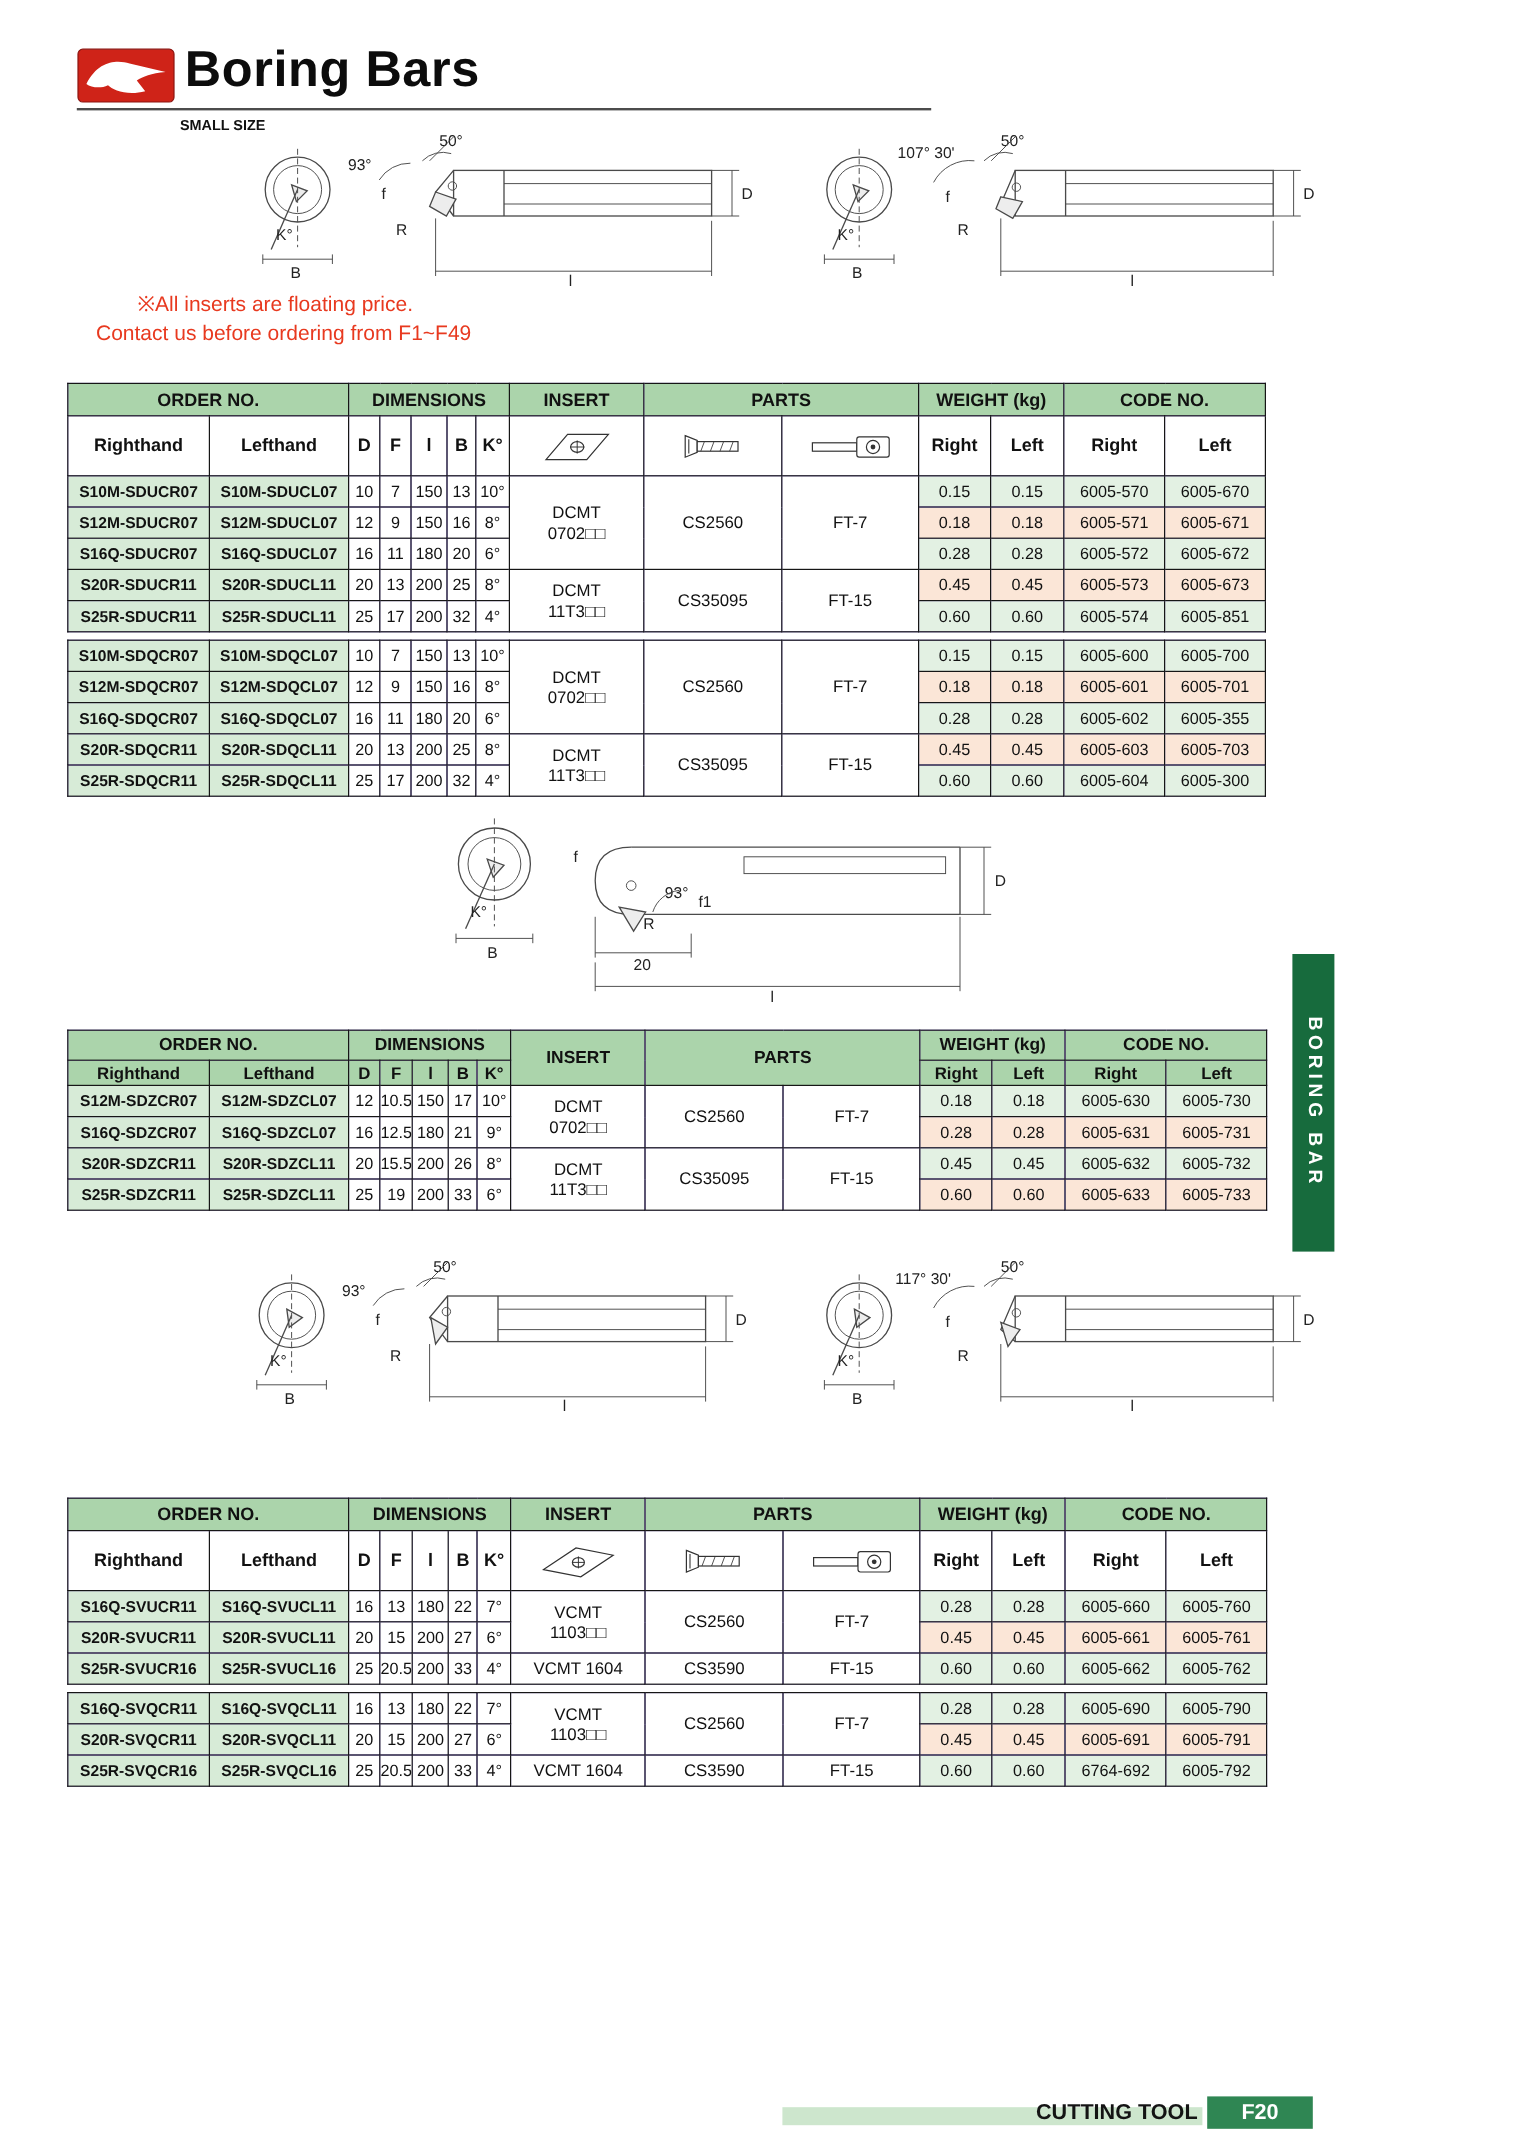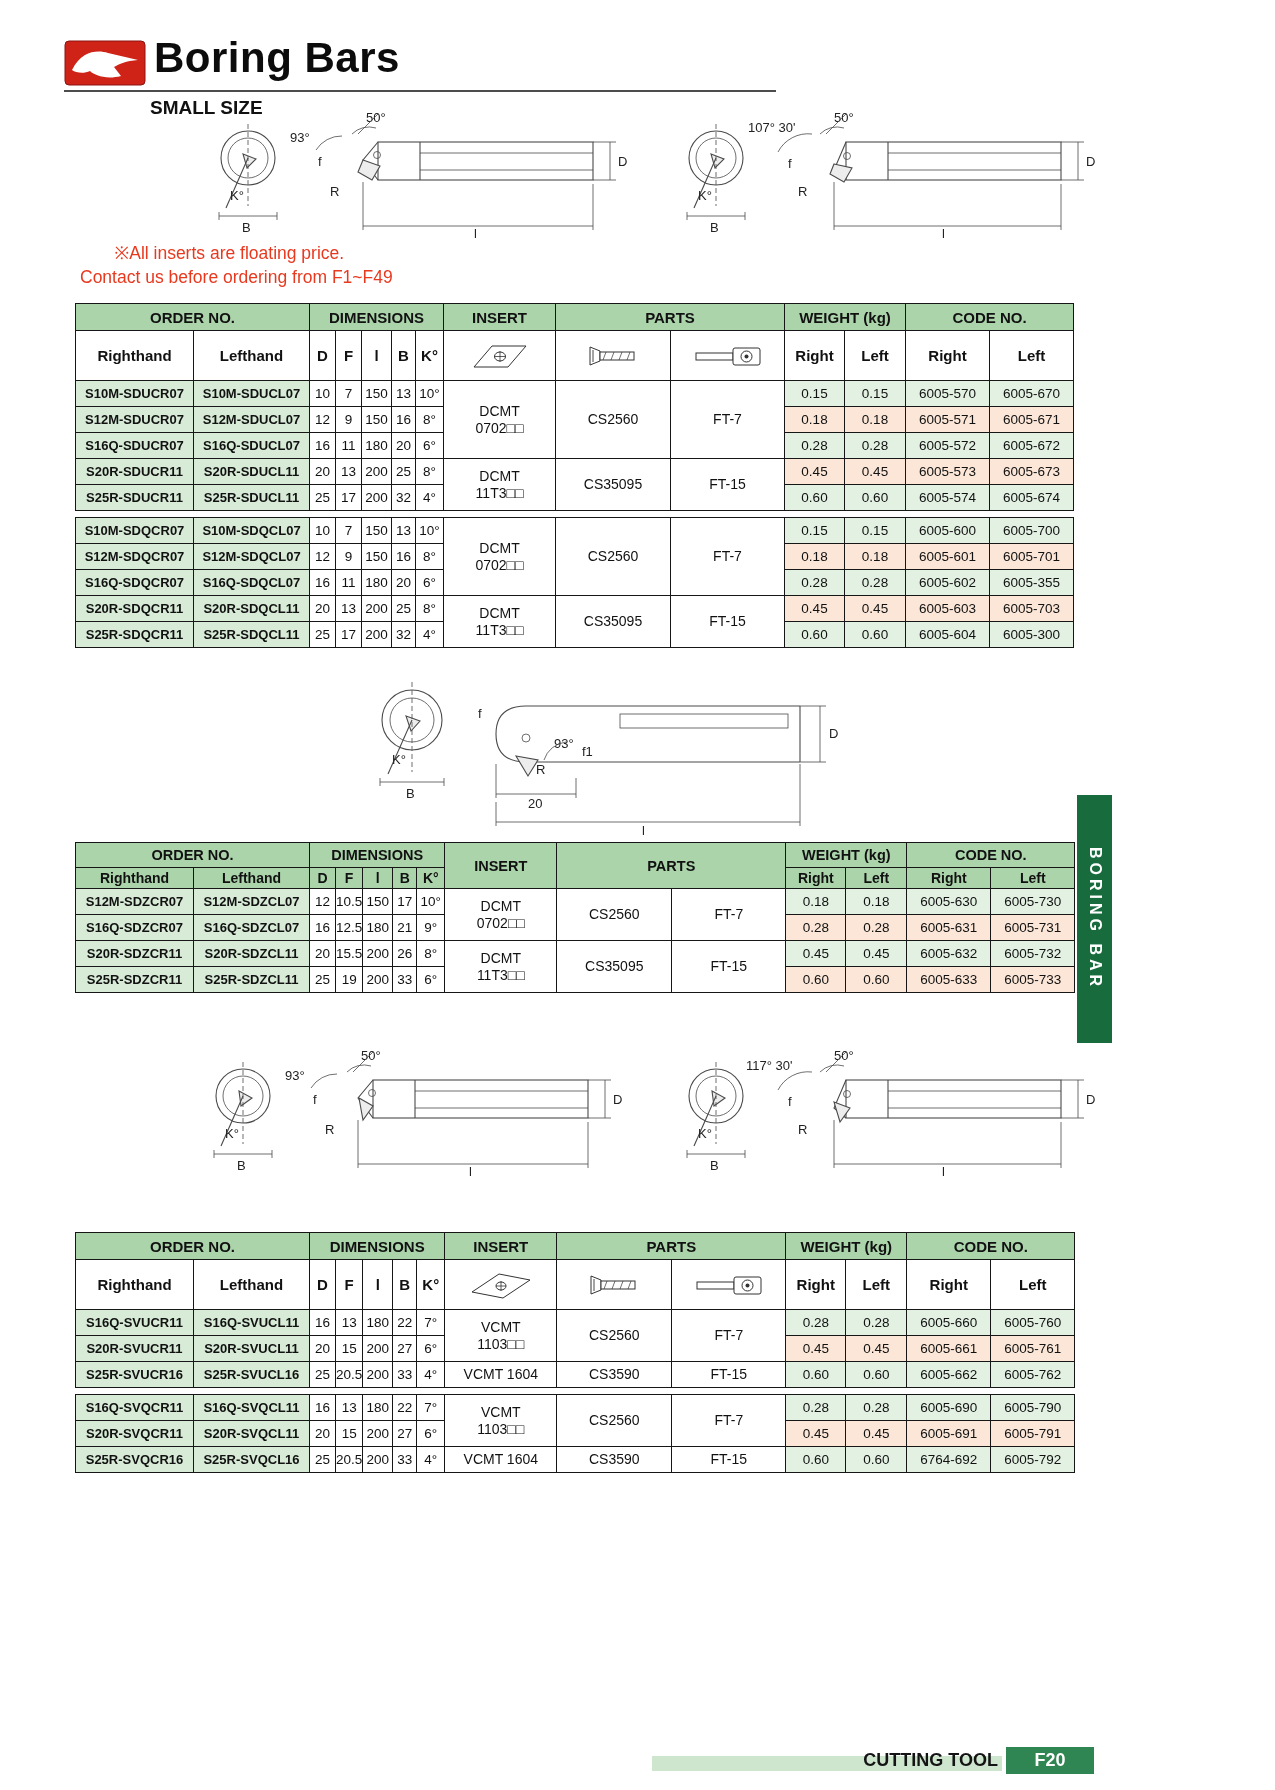--- a/index.html
+++ b/index.html
@@ -4,36 +4,36 @@
 <style>
   * { margin:0; padding:0; box-sizing:border-box; }
   html,body { background:#fff; }
   body { width:1275px; height:1790px; position:relative; font-family:"Liberation Sans", sans-serif; color:#111; }
   .page { position:absolute; inset:0; background:#fff; overflow:hidden; }
 
   
   .eagle-box { position:absolute; left:64px; top:40px; }
   .page-title { position:absolute; left:154px; top:34px; font-size:42px; font-weight:bold; color:#0c0c0c; letter-spacing:0.5px; }
   .title-rule { position:absolute; left:64px; top:90px; width:712px; height:2px; background:#4c4c4c; }
-  .subtitle { position:absolute; left:150px; top:97px; font-size:19px; font-weight:bold; }
+  .subtitle { position:absolute; left:150px; top:97px; font-size:12px; font-weight:bold; }
   .vertex-logo { position:absolute; left:880px; top:40px; display:flex; align-items:flex-start; gap:5px; }
 
   .note { position:absolute; left:66px; top:241px; color:#e8391f; font-size:17.5px; line-height:24px;text-align:center; }
   .note .l2 { padding-left:14px; }
 
   
   .draw { position:absolute; }
   .draw line,.draw path,.draw rect,.draw circle,.draw polygon,.draw ellipse { stroke:#4a4a4a; fill:none; stroke-width:1.1; }
   .draw .thin { stroke-width:0.8; }
   .draw .dash { stroke-dasharray:5 3; stroke-width:0.8; }
   .draw .fillw { fill:#ededed; }
   .draw text { fill:#222; font-size:13px; stroke:none; font-family:"Liberation Sans", sans-serif; }
 
   
-  table.cat { position:absolute; left:75px; border-collapse:collapse; table-layout:fixed; background:#c4b5fd; }
+  table.cat { position:absolute; left:56px; border-collapse:collapse; table-layout:fixed; background:#c4b5fd;margin-top:16px; }
   .cat th,.cat td { border:1px solid #161616; text-align:center; vertical-align:middle; padding:0; overflow:hidden; }
   .cat .h1 th { background:#abd4ab; height:27px; font-size:15px; font-weight:bold; }
   .cat .h2 th { background:#fff; height:50px; font-size:15px; font-weight:bold; }
   .cat td { height:26px; font-size:13.5px; }
   td.oc { background:#d7ebd7; font-weight:bold; font-size:13px; }
   td.dc { background:#fff; }
   td.mc { background:#fff; font-size:14px; white-space:pre-line; line-height:17px; }
   tr.sg td.wc, tr.sg td.cc { background:#e3f1e3; }
   tr.sp td.wc, tr.sp td.cc { background:#fbe6d7; }
   .cat.compact .h1 th { height:25px; font-size:14.5px; }
@@ -272,21 +272,21 @@
           <td class="oc">S25R-SDUCR11</td>
           <td class="oc">S25R-SDUCL11</td>
           <td class="dc">25</td>
           <td class="dc">17</td>
           <td class="dc">200</td>
           <td class="dc">32</td>
           <td class="dc">4°</td>
           <td class="wc">0.60</td>
           <td class="wc">0.60</td>
           <td class="cc">6005-574</td>
-          <td class="cc">6005-674</td>
+          <td class="cc">6005-851</td>
         </tr>
       </tbody>
   </table>
 
   <table class="cat" style="top:517px;">
     <colgroup>
       <col style="width:118px">
         <col style="width:116px">
       <col style="width:26px">
         <col style="width:26px">

